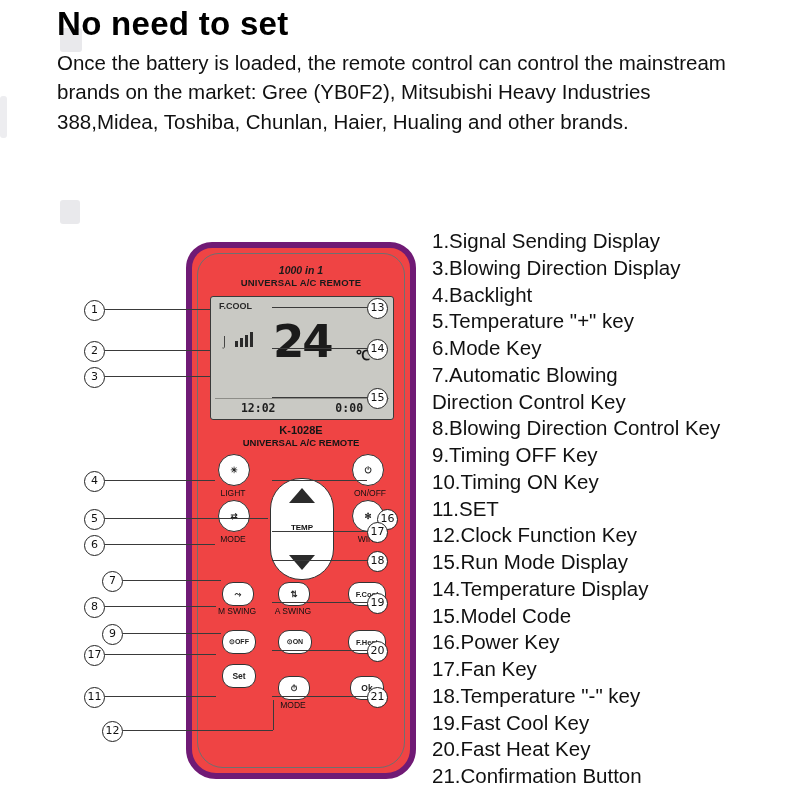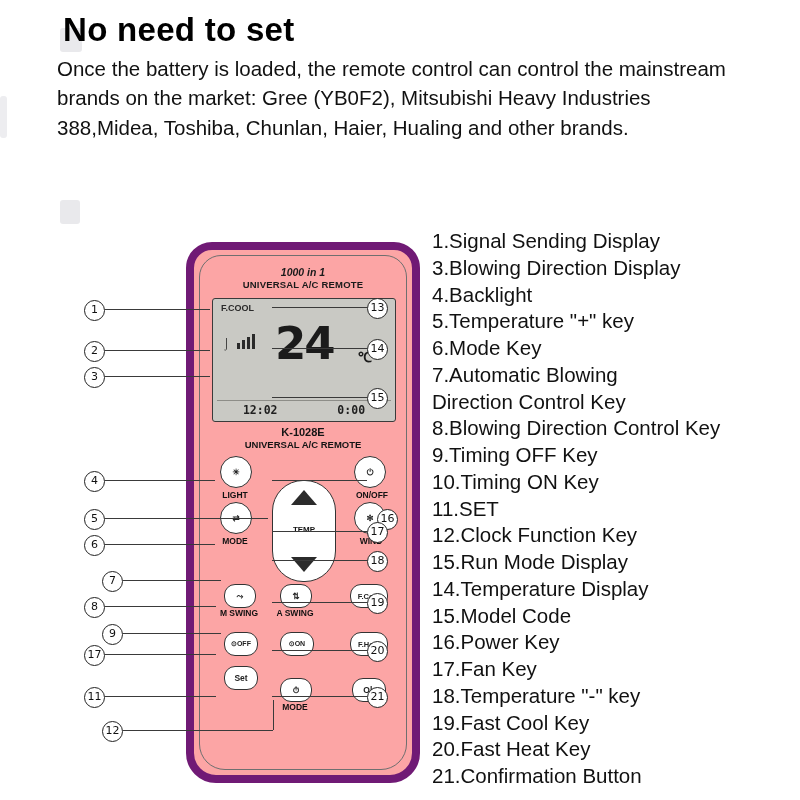--- a/index.html
+++ b/index.html
@@ -20,21 +20,21 @@
     width: 800px;
     height: 800px;
   }
 
   
   .section-title {
     font-size: 33px;
     font-weight: 700;
     letter-spacing: 0.3px;
     line-height: 1.1;
-    margin: 6px;
+    margin: 0;
     color: #000;
   }
   .head-block {
     position: absolute;
     left: 57px;
     top: 6px;
     width: 700px;
   }
   .body-text {
     font-size: 20.5px;
@@ -83,23 +83,23 @@
     top: 232px;
     width: 370px;
     height: 545px;
   }
   .remote-body {
     position: absolute;
     left: 126px;
     top: 10px;
     width: 218px;
     height: 525px;
-    border: 8px solid #701a75;
+    border: 6px solid #701a75;
     border-radius: 26px 26px 30px 30px;
-    background: #fca5a5;
+    background: #ef4444;
   }
   .remote-inner {
     position: absolute;
     left: 5px;
     top: 5px;
     right: 5px;
     bottom: 5px;
     border: 1px solid #6f6f6f;
     border-radius: 22px 22px 26px 26px;
   }
@@ -238,21 +238,21 @@
     display: flex;
     align-items: center;
     justify-content: center;
     font-size: 8.5px;
     font-weight: 700;
     color: #222;
   }
   .key-label {
     position: absolute;
     font-size: 8.5px;
-    font-weight: 700;
+    font-weight: 400;
     color: #111;
     text-align: center;
     white-space: nowrap;
   }
   .tempgroup {
     position: absolute;
     left: 78px;
     top: 230px;
     width: 62px;
     height: 100px;

